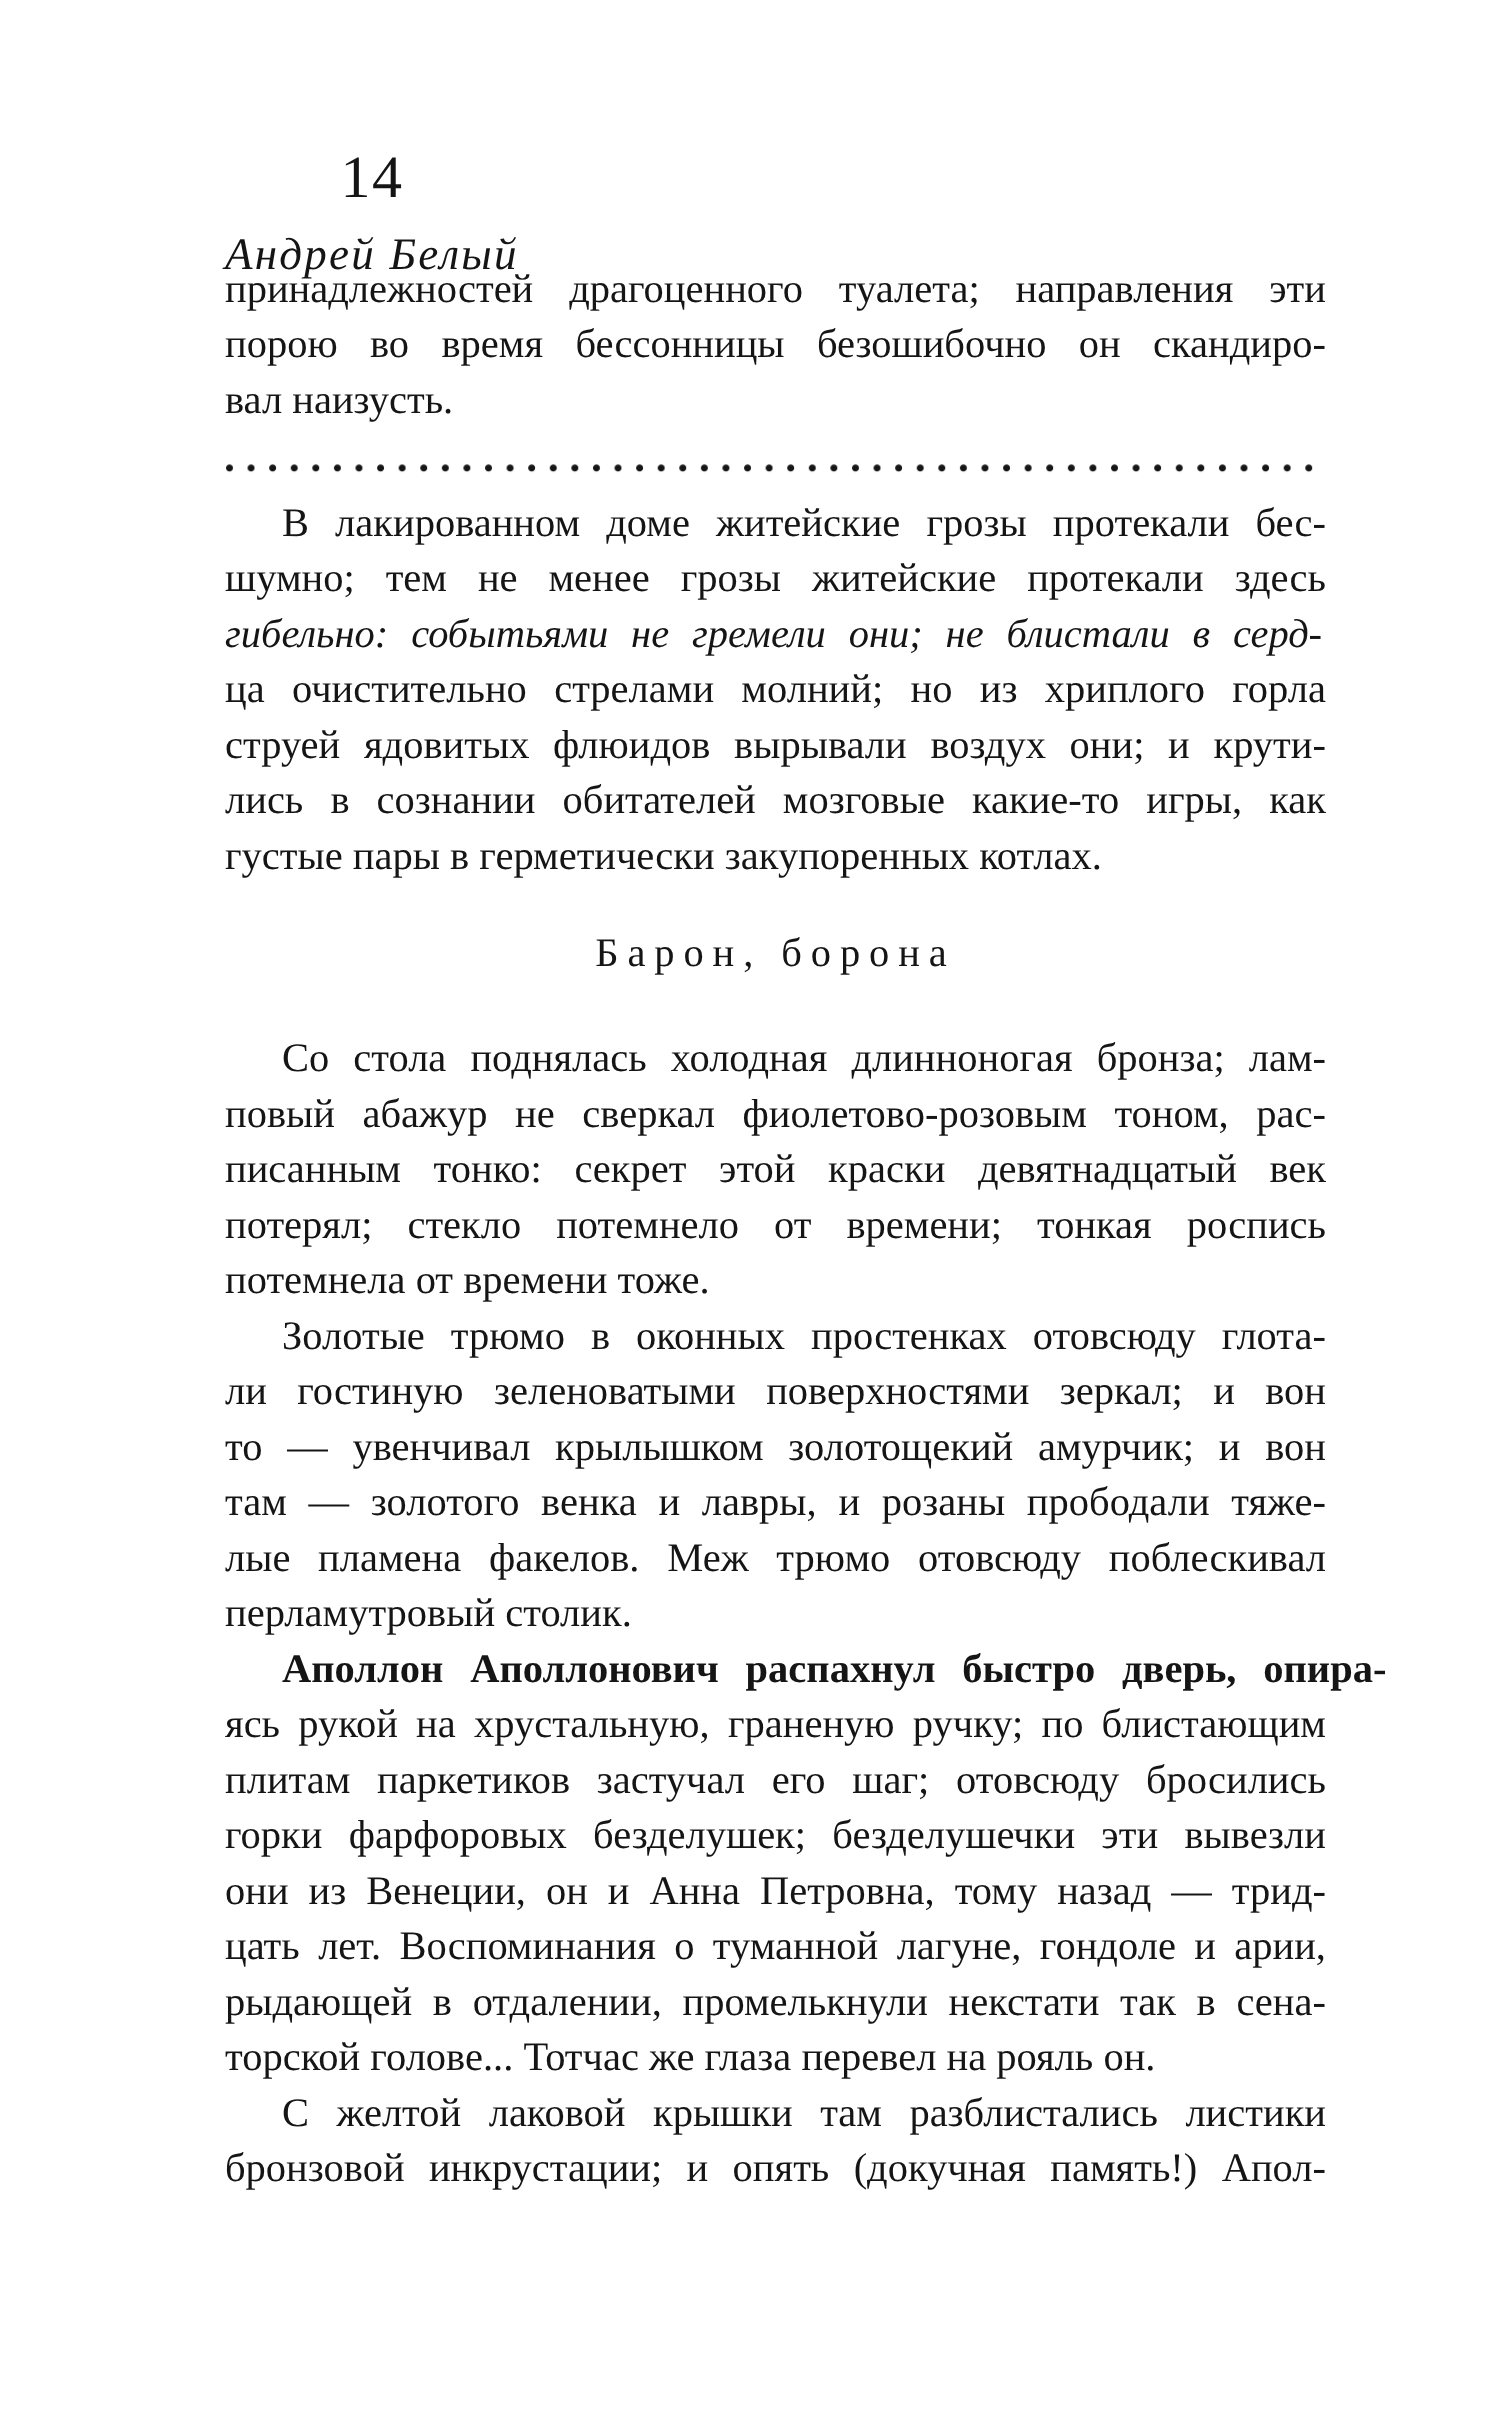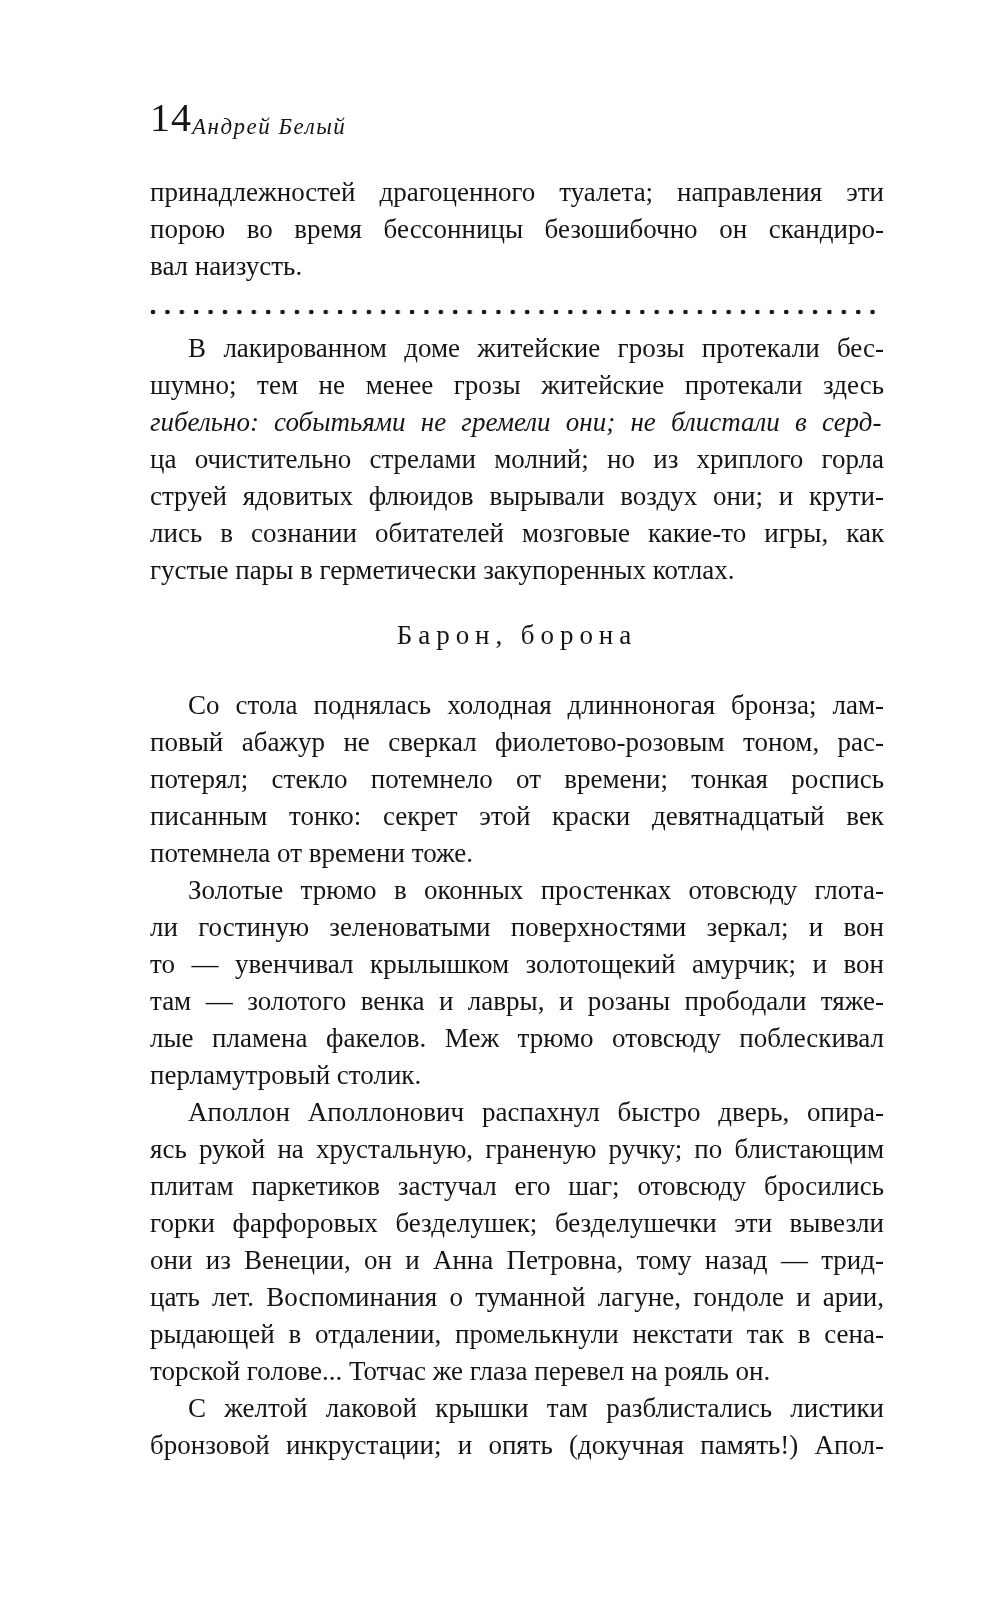--- a/index.html
+++ b/index.html
@@ -14,30 +14,32 @@
     background: #ffffff;
     color: #151515;
     font-family: "Liberation Serif", "DejaVu Serif", serif;
     overflow: hidden;
   }
   .page-header {
     position: absolute;
     left: 150px;
     top: 98px;
     display: flex;
-    align-items: flex-end;
+    align-items: center;
+    gap: 17px;
+    flex-direction: column;
   }
   .page-number {
     font-size: 40px;
     line-height: 1;
     letter-spacing: 1px;
   }
   .running-header {
     font-style: italic;
-    font-size: 23px;
+    font-size: 30px;
     line-height: 1;
     letter-spacing: 1.5px;
   }
   .text-column {
     position: absolute;
     left: 150px;
     top: 174px;
     width: 734px;
     font-size: 27px;
     line-height: 37px;
@@ -85,34 +87,34 @@
         <div class="tline"><span style="word-spacing: 8.49414px; font-style: italic;">гибельно: событьями не гремели они; не блистали в серд-</span></div>
         <div class="tline"><span style="word-spacing: 11.4643px;">ца очистительно стрелами молний; но из хриплого горла</span></div>
         <div class="tline"><span style="word-spacing: 9.04464px;">струей ядовитых флюидов вырывали воздух они; и крути-</span></div>
         <div class="tline"><span style="word-spacing: 11.3036px;">лись в сознании обитателей мозговые какие-то игры, как</span></div>
         <div class="tline"><span style="word-spacing: 0px;">густые пары в герметически закупоренных котлах.</span></div>
       </div>
       <div class="section-heading">Барон, борона</div>
       <div class="paragraph">
         <div class="tline indent"><span style="word-spacing: 9.27865px;">Со стола поднялась холодная длинноногая бронза; лам-</span></div>
         <div class="tline"><span style="word-spacing: 11.625px;">повый абажур не сверкал фиолетово-розовым тоном, рас-</span></div>
+        <div class="tline"><span style="word-spacing: 14.9792px;">писанным тонко: секрет этой краски девятнадцатый век</span></div>
         <div class="tline"><span style="word-spacing: 16.5833px;">потерял; стекло потемнело от времени; тонкая роспись</span></div>
-        <div class="tline"><span style="word-spacing: 14.9792px;">писанным тонко: секрет этой краски девятнадцатый век</span></div>
         <div class="tline"><span style="word-spacing: 0px;">потемнела от времени тоже.</span></div>
       </div>
       <div class="paragraph">
         <div class="tline indent"><span style="word-spacing: 10.5938px;">Золотые трюмо в оконных простенках отовсюду глота-</span></div>
         <div class="tline"><span style="word-spacing: 13.4818px;">ли гостиную зеленоватыми поверхностями зеркал; и вон</span></div>
         <div class="tline"><span style="word-spacing: 9.73884px; text-align: center;">то — увенчивал крылышком золотощекий амурчик; и вон</span></div>
         <div class="tline"><span style="word-spacing: 7.72743px;">там — золотого венка и лавры, и розаны прободали тяже-</span></div>
         <div class="tline"><span style="word-spacing: 11.7161px;">лые пламена факелов. Меж трюмо отовсюду поблескивал</span></div>
         <div class="tline"><span style="word-spacing: 0px;">перламутровый столик.</span></div>
       </div>
       <div class="paragraph">
-        <div class="tline indent"><span style="word-spacing: 11.1219px;">Аполлон Аполлонович распахнул быстро дверь, опира-</span></div>
+        <div class="tline indent"><span style="word-spacing: 11.1219px; font-weight: bold;">Аполлон Аполлонович распахнул быстро дверь, опира-</span></div>
         <div class="tline"><span style="word-spacing: 5.41071px;">ясь рукой на хрустальную, граненую ручку; по блистающим</span></div>
         <div class="tline"><span style="word-spacing: 11.0781px;">плитам паркетиков застучал его шаг; отовсюду бросились</span></div>
         <div class="tline"><span style="word-spacing: 10.7844px;">горки фарфоровых безделушек; безделушечки эти вывезли</span></div>
         <div class="tline"><span style="word-spacing: 6.54844px; text-align: center;">они из Венеции, он и Анна Петровна, тому назад — трид-</span></div>
         <div class="tline"><span style="word-spacing: 5.49609px;">цать лет. Воспоминания о туманной лагуне, гондоле и арии,</span></div>
         <div class="tline"><span style="word-spacing: 7.04464px;">рыдающей в отдалении, промелькнули некстати так в сена-</span></div>
         <div class="tline"><span style="word-spacing: 0px;">торской голове... Тотчас же глаза перевел на рояль он.</span></div>
       </div>
       <div class="paragraph">
         <div class="tline indent"><span style="word-spacing: 11.5651px;">С желтой лаковой крышки там разблистались листики</span></div>

